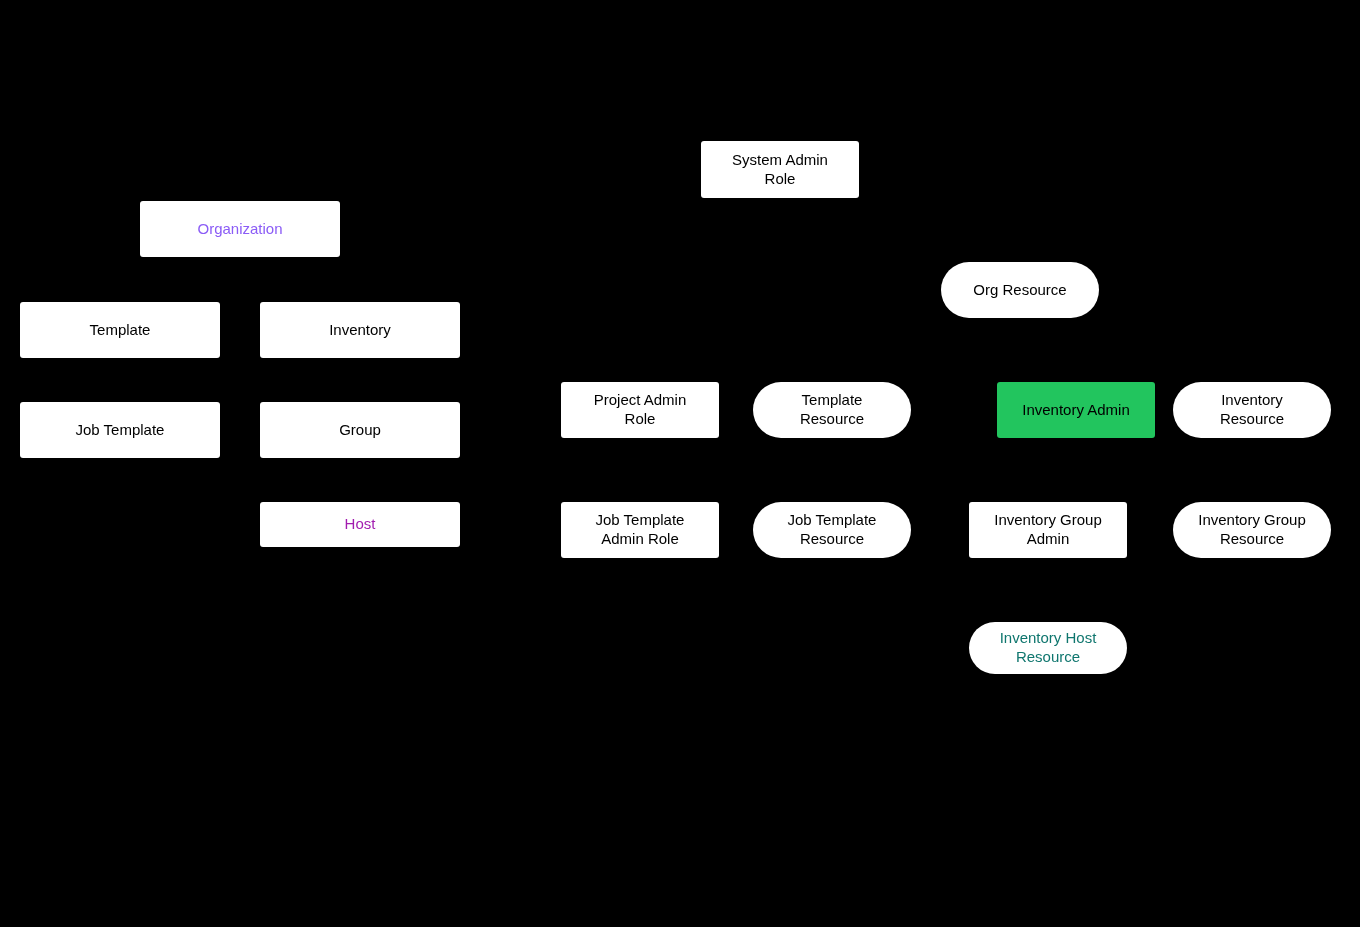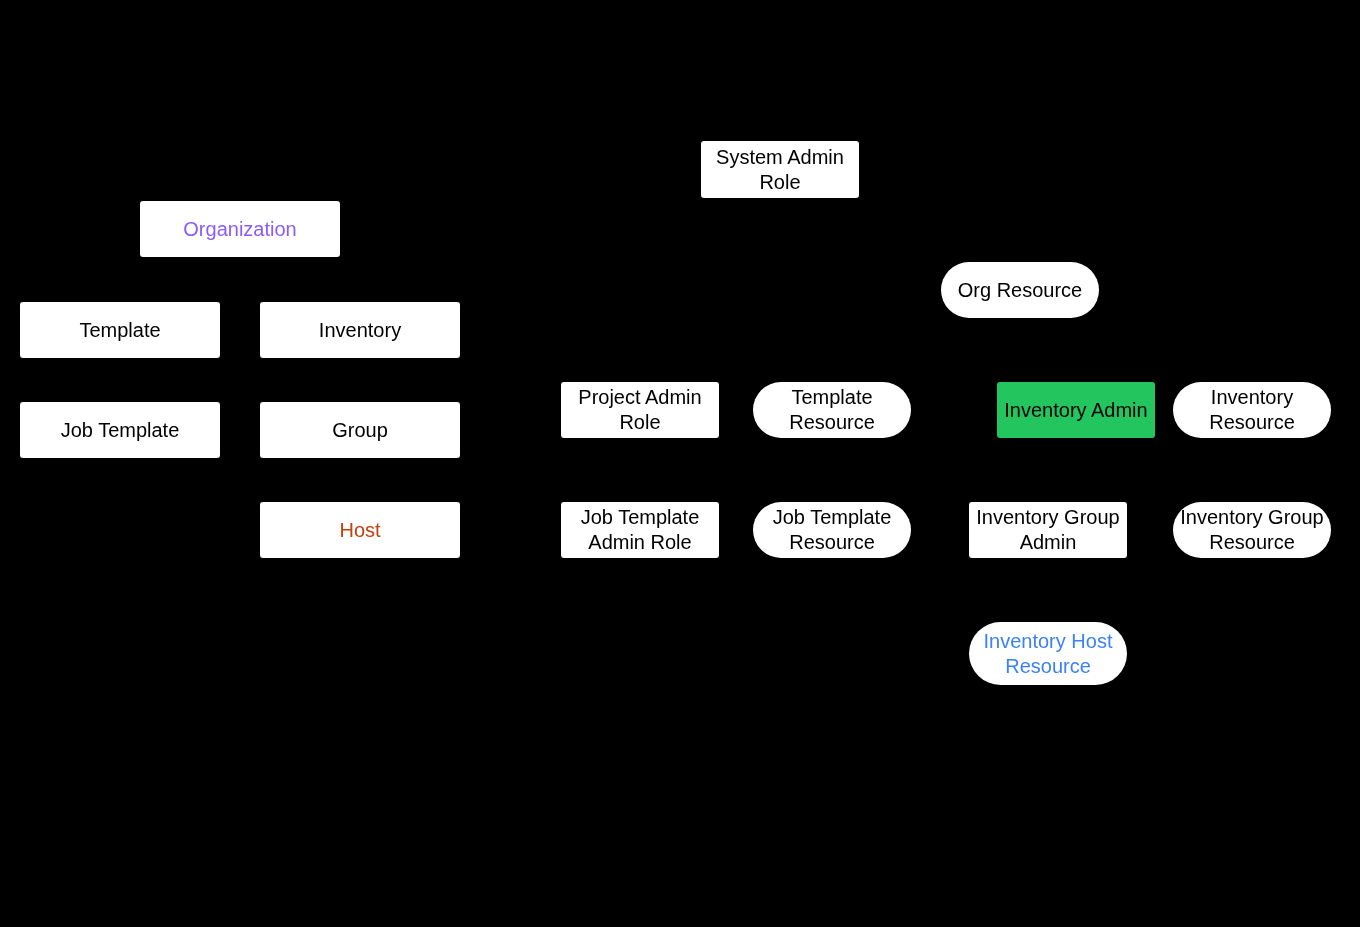--- a/index.html
+++ b/index.html
@@ -16,55 +16,55 @@
     font-family: "Liberation Sans", sans-serif;
   }
   .node {
     position: absolute;
     background: #ffffff;
     color: #000000;
     display: flex;
     align-items: center;
     justify-content: center;
     text-align: center;
-    font-size: 20px;
+    font-size: 15px;
     line-height: 1.25;
     box-sizing: border-box;
-    padding: 2px 6px;
+    padding: 2px 18px;
     white-space: pre-line;
   }
   .node.rect {
     border-radius: 3px;
   }
   .node.round {
     border-radius: 999px;
   }
 </style>
 </head>
 <body>
 
 <div id="canvas" style="background: rgb(0, 0, 0);">
     <div class="node rect" style="left: 140px; top: 201px; width: 200px; height: 56px; background: rgb(255, 255, 255); color: #8b5cf6;">Organization</div>
     <div class="node rect" style="left: 20px; top: 302px; width: 200px; height: 56px; background: rgb(255, 255, 255); color: rgb(0, 0, 0);">Template</div>
     <div class="node rect" style="left: 260px; top: 302px; width: 200px; height: 56px; background: rgb(255, 255, 255); color: rgb(0, 0, 0);">Inventory</div>
     <div class="node rect" style="left: 20px; top: 402px; width: 200px; height: 56px; background: rgb(255, 255, 255); color: rgb(0, 0, 0);">Job Template</div>
     <div class="node rect" style="left: 260px; top: 402px; width: 200px; height: 56px; background: rgb(255, 255, 255); color: rgb(0, 0, 0);">Group</div>
-    <div class="node rect" style="left: 260px; top: 502px; width: 200px; height: 56px; background: rgb(255, 255, 255); color: #c2410c;">Host</div>
+    <div class="node rect" style="left: 260px; top: 502px; width: 200px; height: 45px; background: rgb(255, 255, 255); color: #a21caf;">Host</div>
     <div class="node rect" style="left: 701px; top: 141px; width: 158px; height: 57px; background: rgb(255, 255, 255); color: rgb(0, 0, 0);">System Admin
 Role</div>
     <div class="node round" style="left: 941px; top: 262px; width: 158px; height: 56px; background: rgb(255, 255, 255); color: rgb(0, 0, 0);">Org Resource</div>
     <div class="node rect" style="left: 561px; top: 382px; width: 158px; height: 56px; background: rgb(255, 255, 255); color: rgb(0, 0, 0);">Project Admin
 Role</div>
     <div class="node round" style="left: 753px; top: 382px; width: 158px; height: 56px; background: rgb(255, 255, 255); color: rgb(0, 0, 0);">Template Resource</div>
     <div class="node rect" style="left: 969px; top: 382px; width: 158px; height: 56px; background: #22c55e; color: rgb(0, 0, 0); margin-left: 28px;">Inventory Admin</div>
     <div class="node round" style="left: 1173px; top: 382px; width: 158px; height: 56px; background: rgb(255, 255, 255); color: rgb(0, 0, 0);">Inventory
 Resource</div>
     <div class="node rect" style="left: 561px; top: 502px; width: 158px; height: 56px; background: rgb(255, 255, 255); color: rgb(0, 0, 0);">Job Template
 Admin Role</div>
     <div class="node round" style="left: 753px; top: 502px; width: 158px; height: 56px; background: rgb(255, 255, 255); color: rgb(0, 0, 0);">Job Template
 Resource</div>
     <div class="node rect" style="left: 969px; top: 502px; width: 158px; height: 56px; background: rgb(255, 255, 255); color: rgb(0, 0, 0);">Inventory Group
 Admin</div>
     <div class="node round" style="left: 1173px; top: 502px; width: 158px; height: 56px; background: rgb(255, 255, 255); color: rgb(0, 0, 0);">Inventory Group
 Resource</div>
-    <div class="node round" style="left: 969px; top: 622px; width: 158px; height: 63px; background: rgb(255, 255, 255); color: #3b82f6;">Inventory Host
+    <div class="node round" style="left: 969px; top: 622px; width: 158px; height: 52px; background: rgb(255, 255, 255); color: #0f766e;">Inventory Host
 Resource</div>
   </div>
 
 </body></html>

